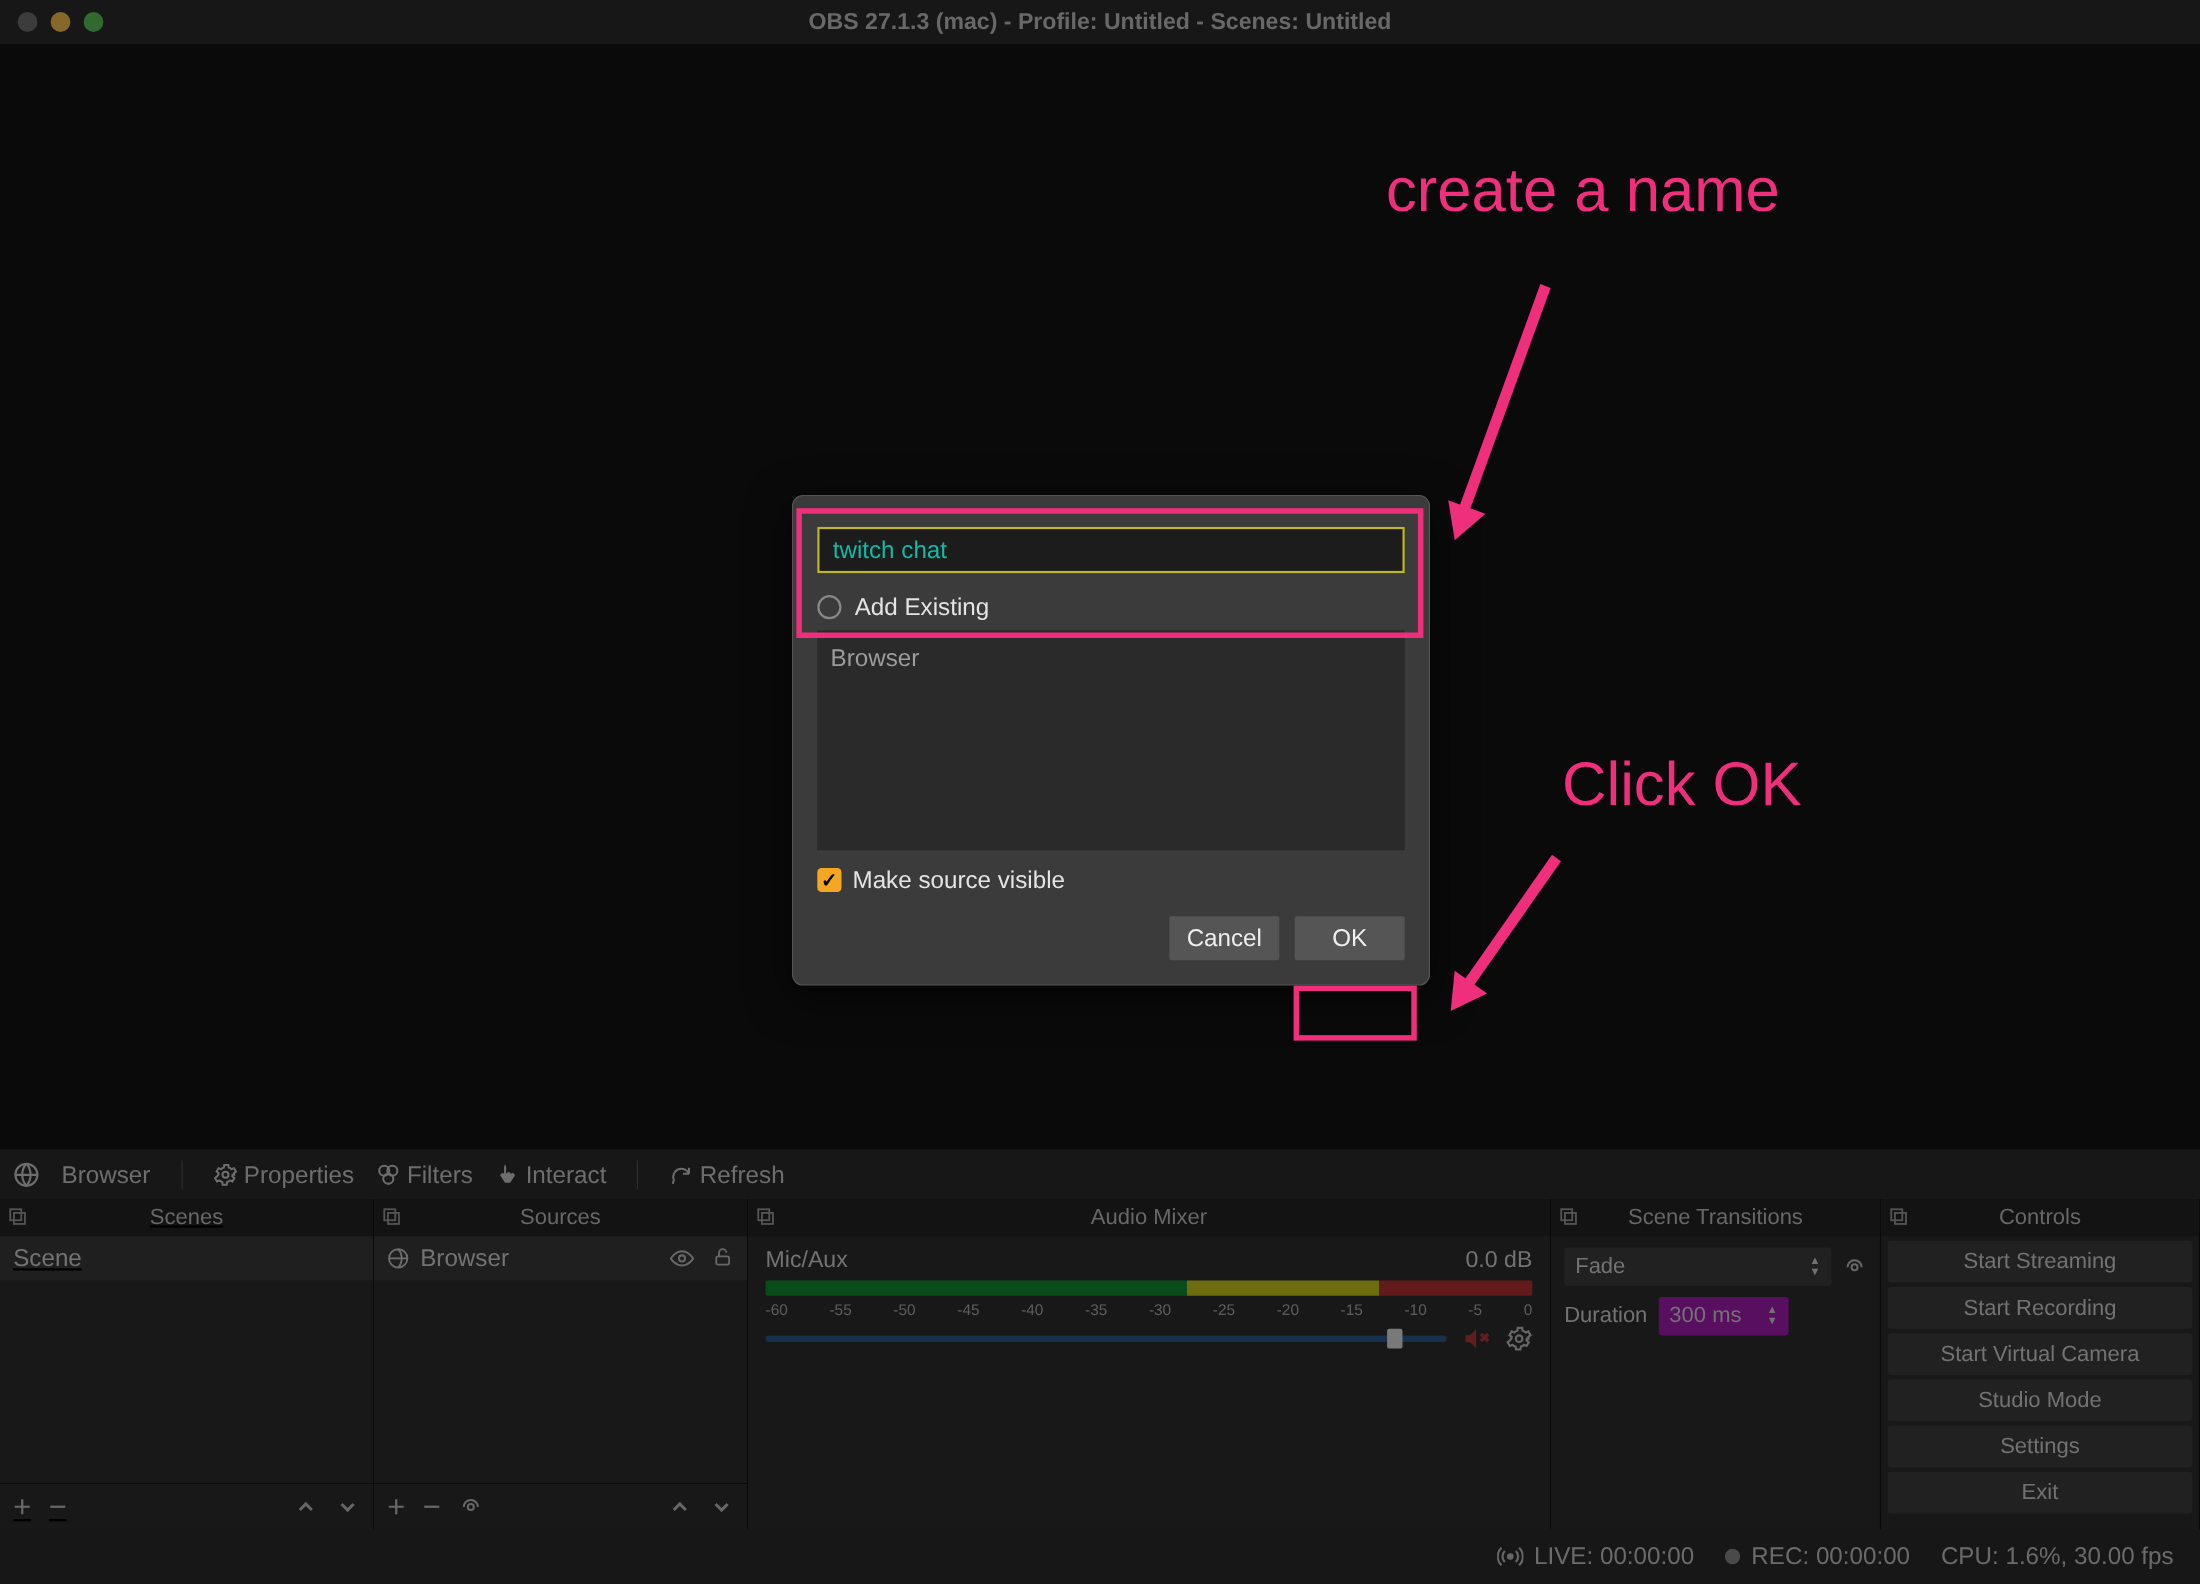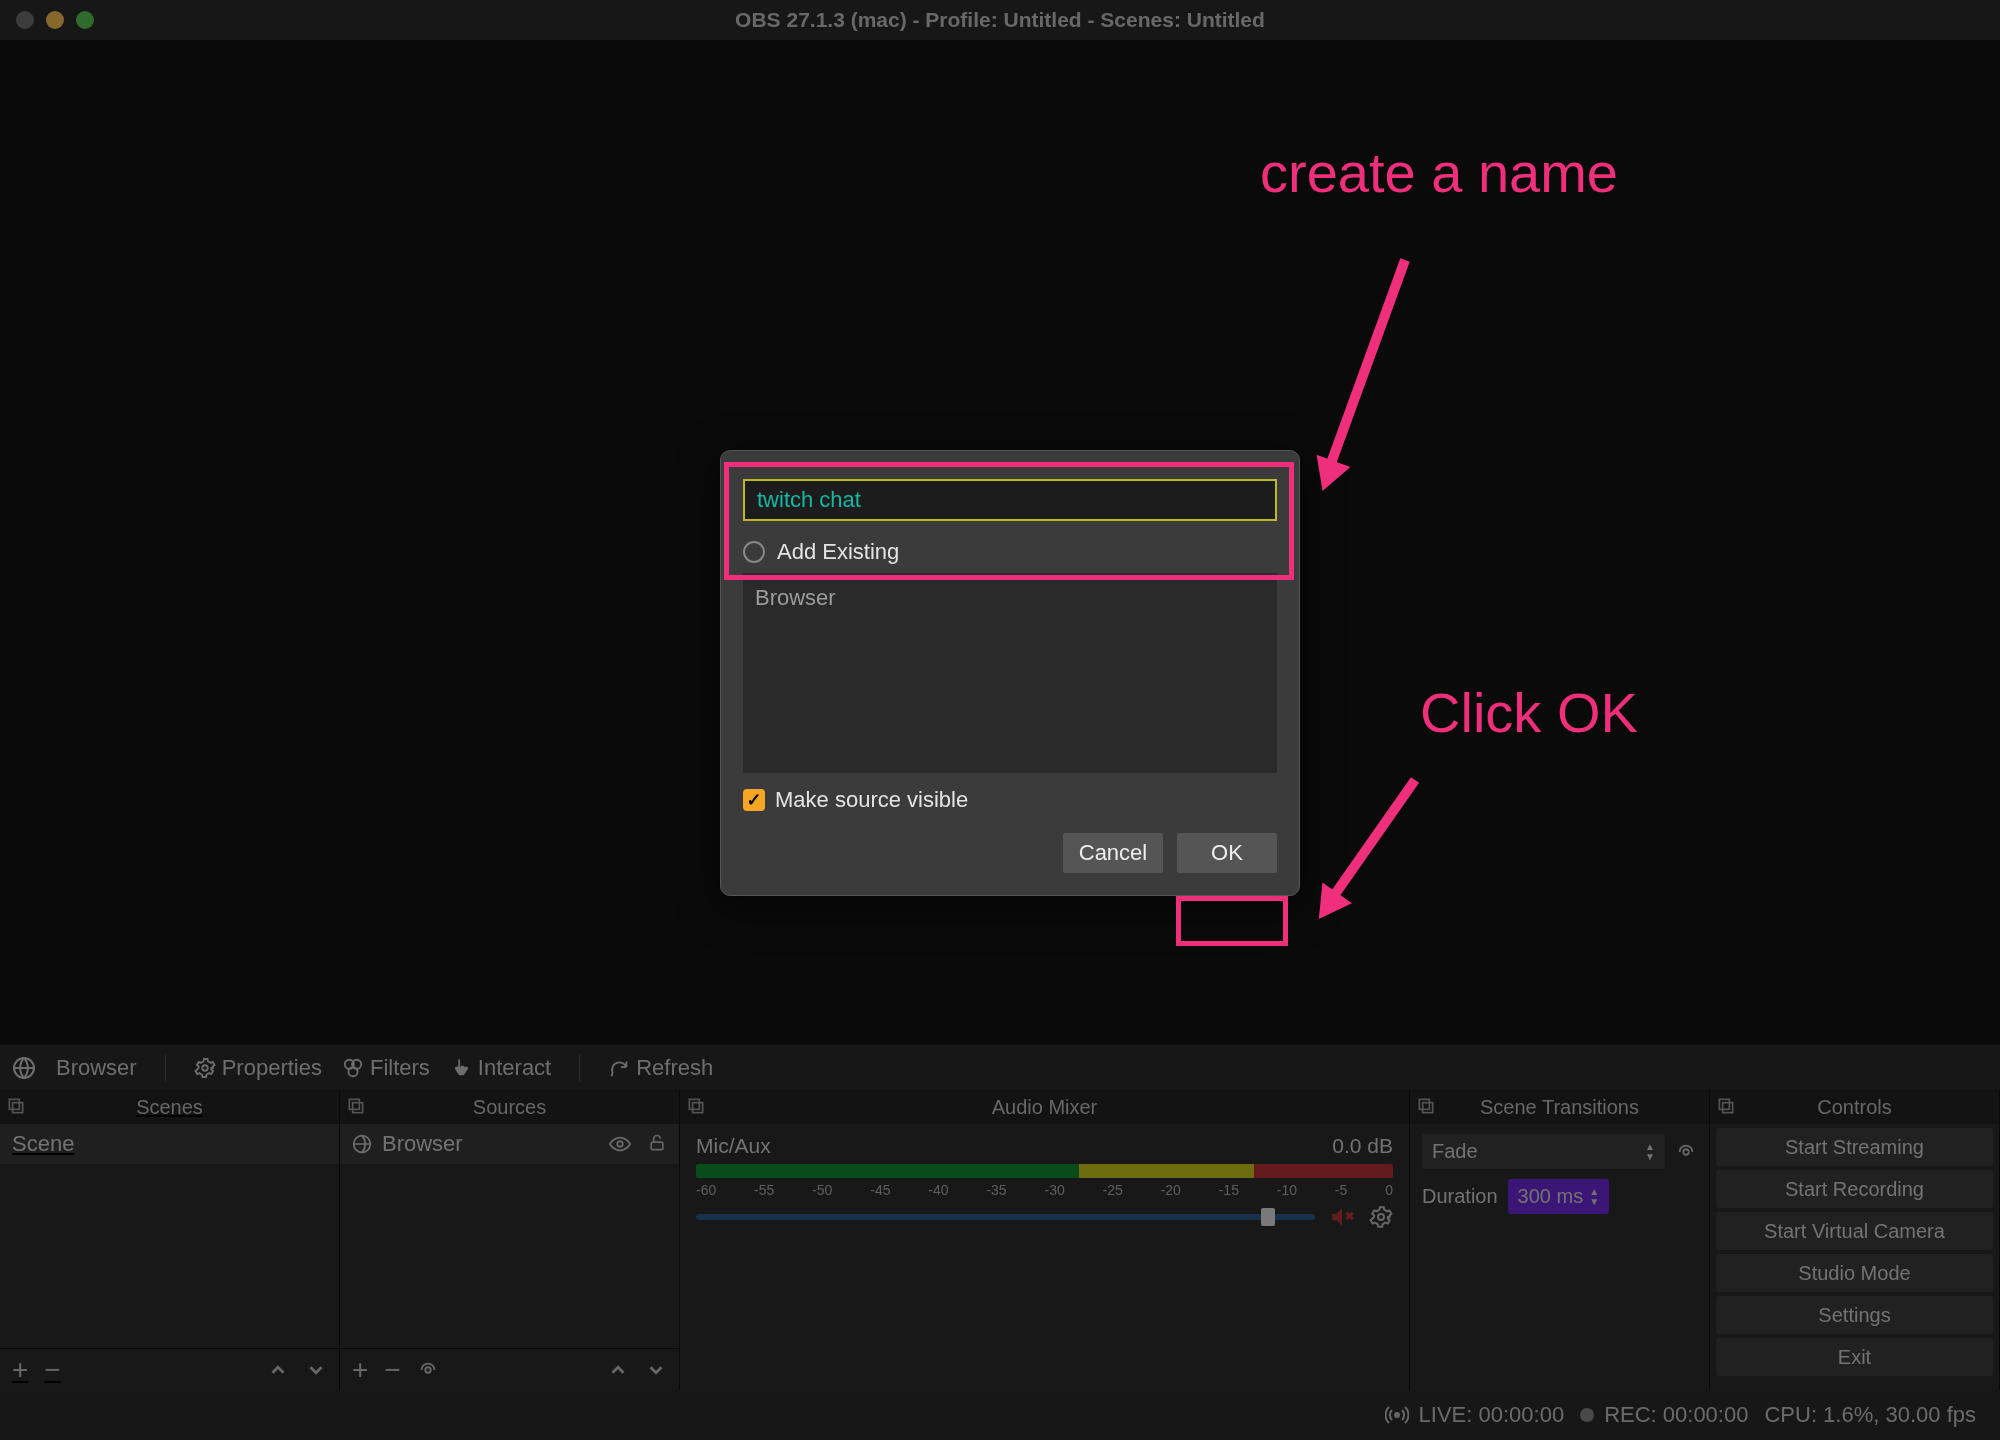--- a/index.html
+++ b/index.html
@@ -85,33 +85,33 @@
   }
   .meter-ticks{ display:flex; justify-content:space-between; font-size:14px; color:#aaa;}
   .slider-row{display:flex; align-items:center; gap:14px; margin-top:6px;}
   .slider-track{flex:1; height:6px; background:#2a5a8a; position:relative; border-radius:3px;}
   .slider-thumb{position:absolute; right:40px; top:-6px; width:14px; height:18px; background:#ddd; border-radius:2px;}
 
   
   .trans-body{padding:10px 12px; color:#d0d0d0; font-size:20px;}
   .trans-row{display:flex; align-items:center; gap:10px; margin-bottom:10px;}
   .trans-select{flex:1; background:#3c3c3c; padding:6px 10px; border-radius:3px; display:flex; justify-content:space-between; align-items:center;}
-  .trans-box{background:#6d28d9; padding:6px 10px; border-radius:3px; display:flex; align-items:center; gap:6px;}
+  .trans-box{background:#a21caf; padding:6px 10px; border-radius:3px; display:flex; align-items:center; gap:23px;}
   .stepper{display:flex; flex-direction:column; gap:2px;}
   .stepper span{font-size:10px; line-height:8px;}
 
   
   .ctrl-body{display:flex; flex-direction:column; padding:4px 6px; gap:4px;}
   .ctrl-btn{height:38px; background:#3c3c3c; color:#d0d0d0; font-size:20px; display:flex; align-items:center; justify-content:center; border-radius:3px; cursor:pointer;}
 
   
   .statusbar{
     position:absolute; left:0; right:0; bottom:0; height:50px;
     background:#2a2a2a; color:#c2c2c2; font-size:22px;
-    display:flex; align-items:center; justify-content:flex-end; gap:16px; padding:0 24px;
+    display:flex; align-items:center; justify-content:flex-end; gap:28px; padding:0 24px;
   }
   .status-item{display:flex; align-items:center; gap:10px;}
   .circle-dot{width:14px;height:14px;border-radius:50%;background:#888;}
 
   
   .modal{
     position:absolute; z-index:20;
     left:720px; top:450px;
     width:580px;
     background:#3b3b3b;

